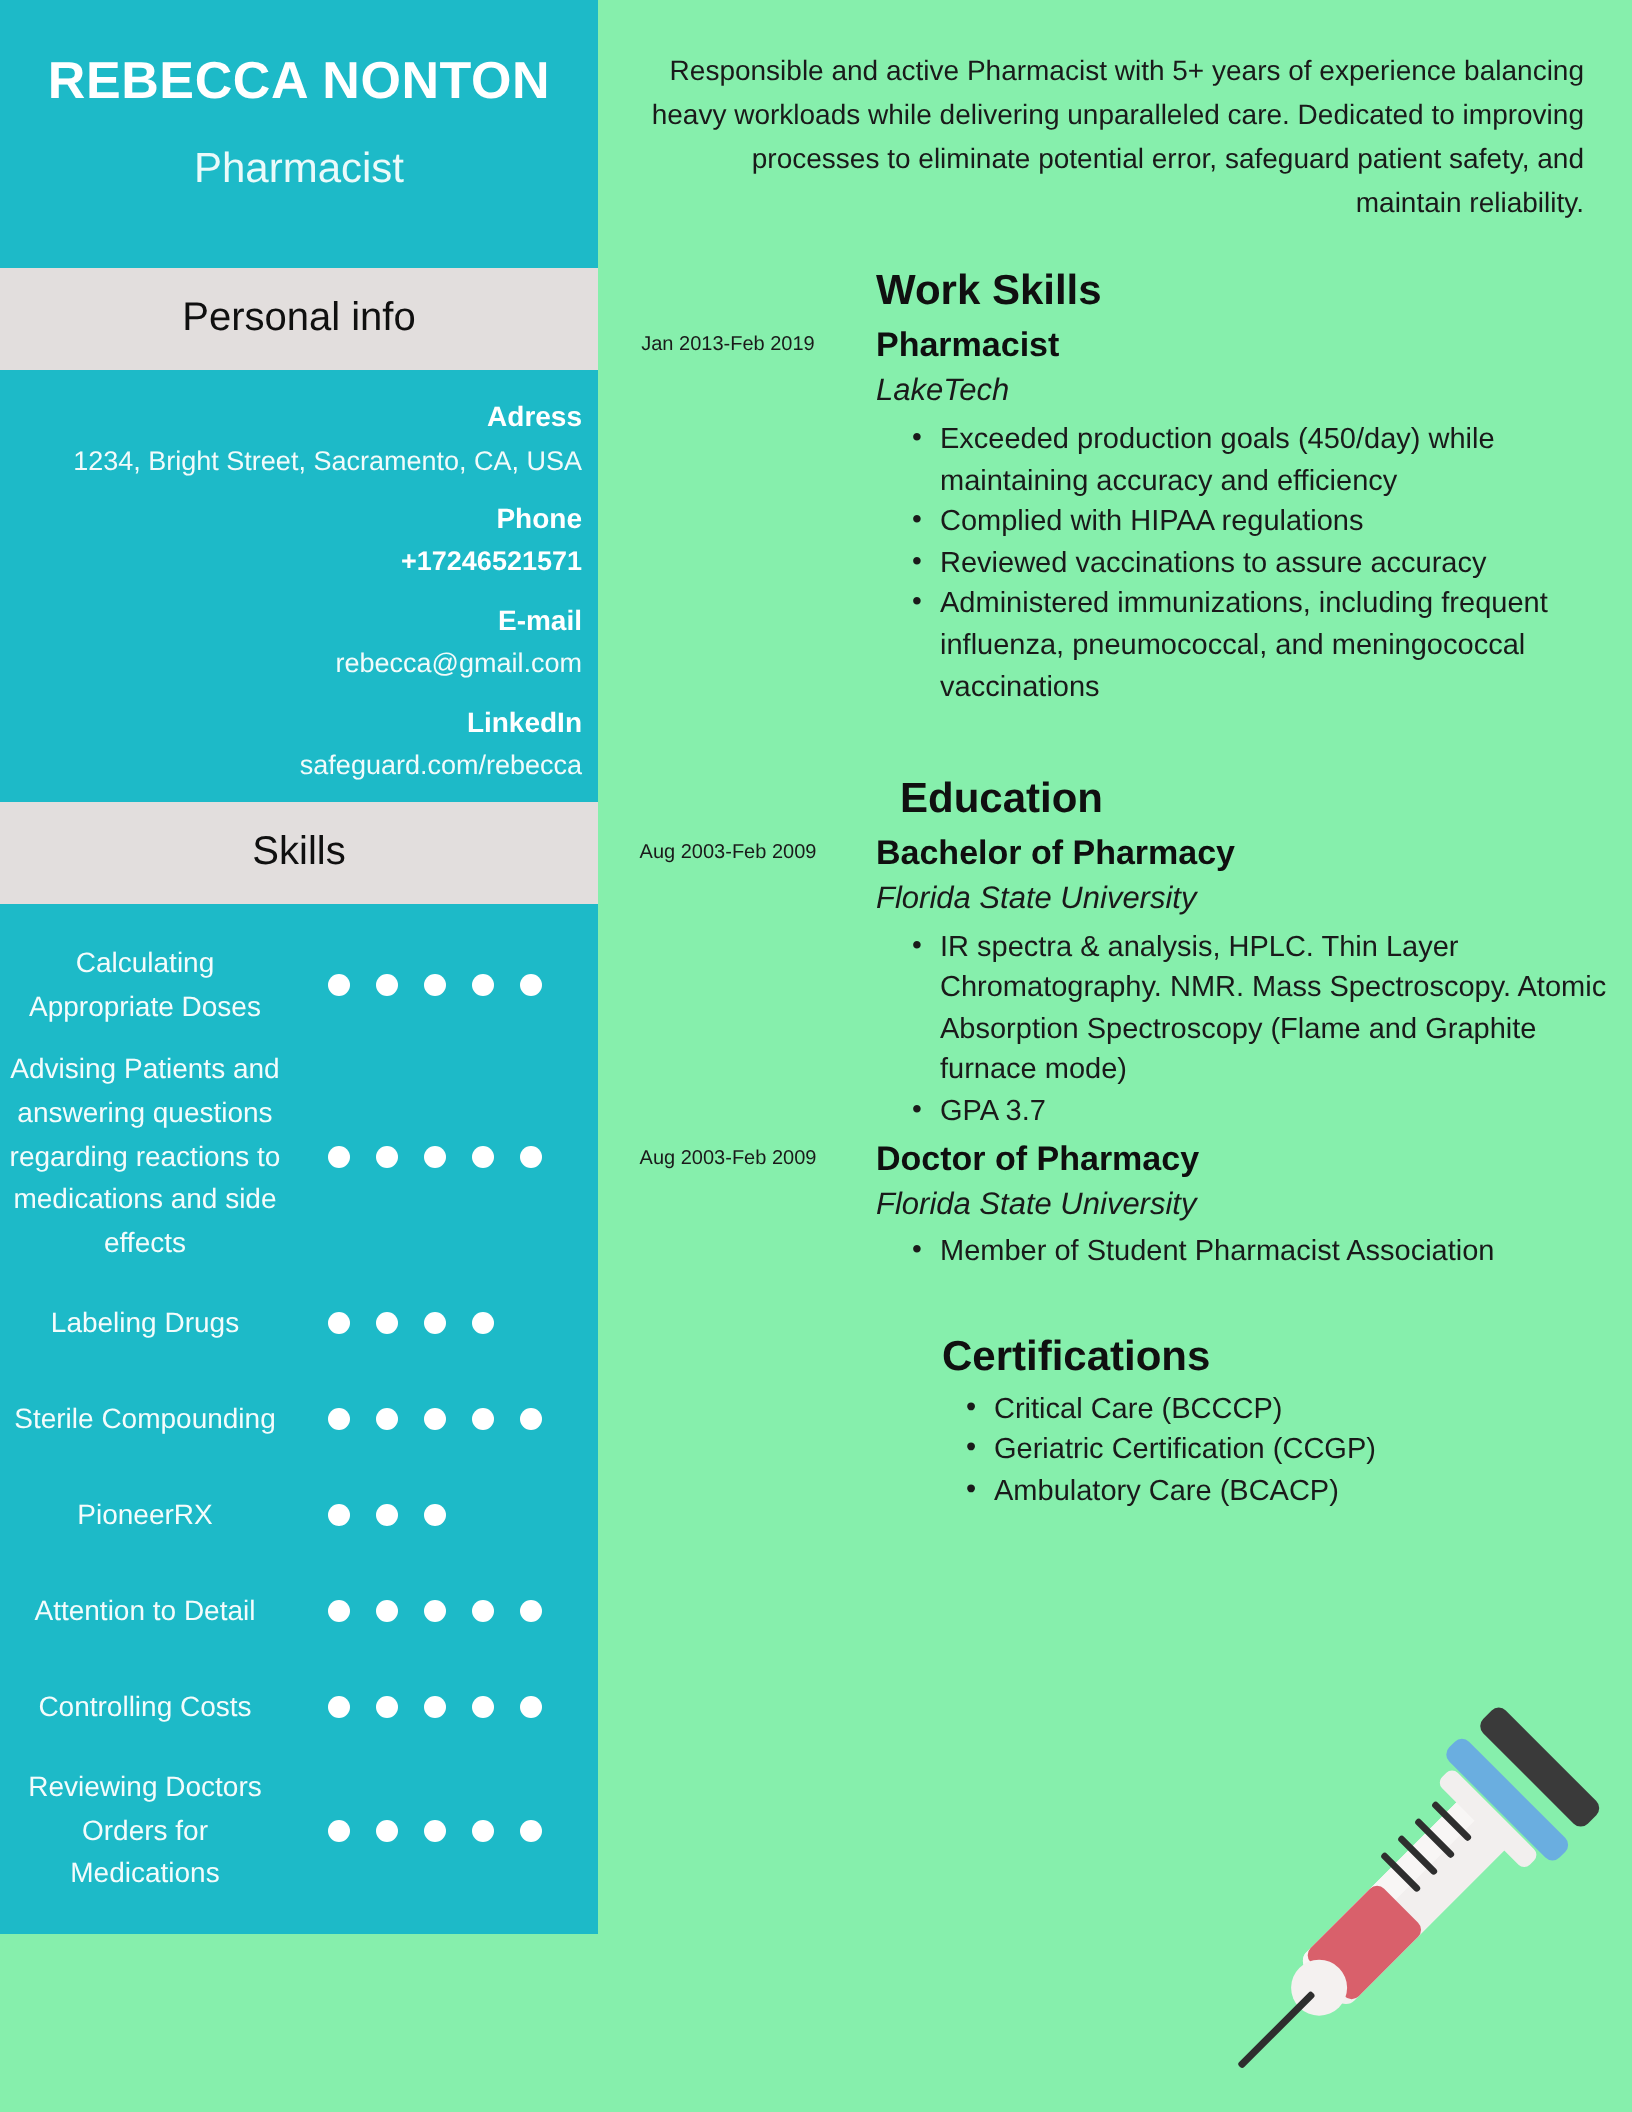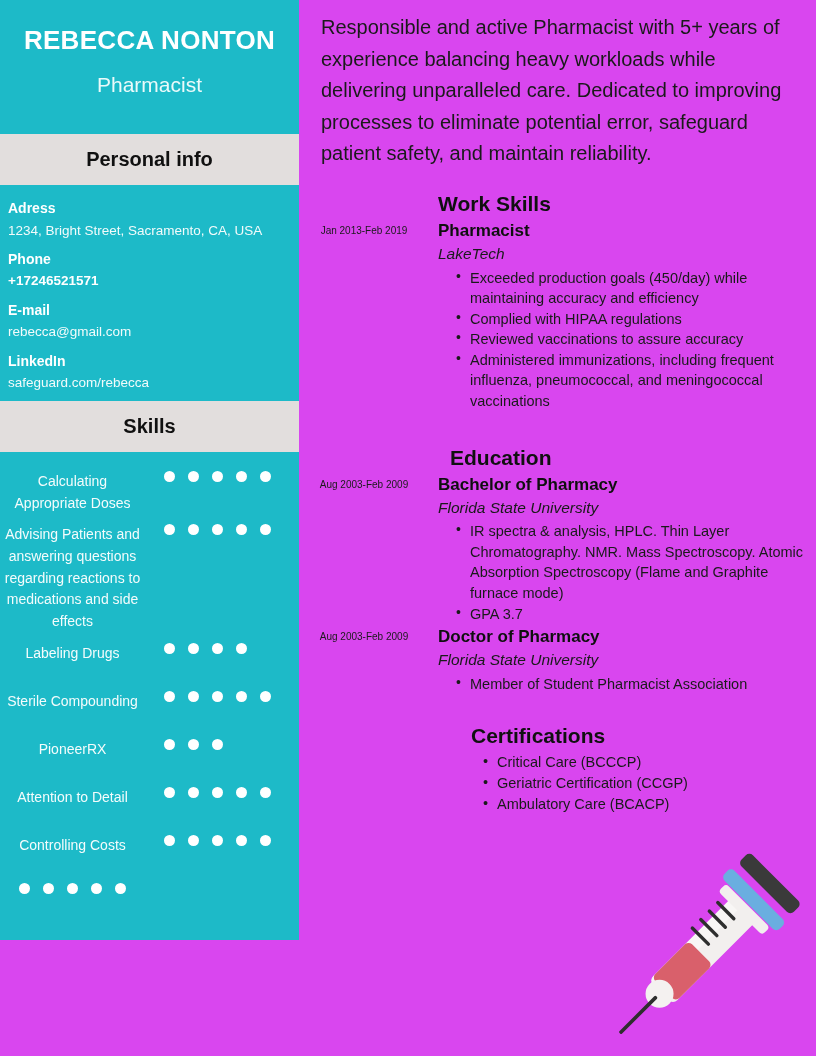--- a/index.html
+++ b/index.html
@@ -11,21 +11,21 @@
     height: 1056px;
     background: #e2dedd;
     font-family: "Liberation Sans", sans-serif;
     overflow: hidden;
     position: relative;
   }
   .page {
     position: relative;
     width: 816px;
     height: 1056px;
-    background: #d946ef;
+    background: #86efac;
   }
 
   
   .left-col {
     position: absolute;
     left: 0;
     top: 0;
     width: 299px;
     height: 1056px;
   }
@@ -61,27 +61,27 @@
   }
 
   .section-head-left {
     height: 51px;
     display: flex;
     align-items: center;
     justify-content: center;
   }
   .section-head-left span {
     font-size: 20px;
-    font-weight: bold;
+    font-weight: normal;
     color: #101010;
   }
 
   .contact-block {
     padding: 14px 8px 20px 8px;
-    text-align: left;
+    text-align: right;
     box-sizing: border-box;
     height: 216px;
   }
   .contact-label {
     color: #ffffff;
     font-size: 14px;
     font-weight: bold;
     margin-bottom: 2px;
     line-height: 1.4;
   }
@@ -95,21 +95,21 @@
     font-weight: bold;
     color: #ffffff;
   }
 
   .skills-block {
     padding: 14px 0 14px 0;
     box-sizing: border-box;
   }
   .skill-row {
     display: flex;
-    align-items: flex-start;
+    align-items: center;
     min-height: 38px;
     padding: 5px 0;
   }
   .skill-label {
     width: 145px;
     text-align: center;
     color: #f4fcfc;
     font-size: 14px;
     line-height: 1.55;
     padding: 0 2px;
@@ -134,23 +134,23 @@
   
   .right-col {
     position: absolute;
     left: 299px;
     top: 0;
     width: 517px;
     height: 1056px;
     box-sizing: border-box;
   }
   .summary {
-    padding: 12px 24px 0 22px;
-    text-align: left;
-    font-size: 20px;
+    padding: 24px 24px 0 22px;
+    text-align: right;
+    font-size: 14px;
     line-height: 1.58;
     color: #1a1a1a;
   }
 
   .section-title {
     font-size: 21px;
     font-weight: bold;
     color: #101010;
     margin: 0 0 4px 0;
     padding-left: 139px;
@@ -345,20 +345,21 @@
           <div class="skill-label">Controlling Costs</div>
           <div class="skill-dots">
             <span class="dot"></span>
             <span class="dot"></span>
             <span class="dot"></span>
             <span class="dot"></span>
             <span class="dot"></span>
           </div>
         </div>
         <div class="skill-row">
+          <div class="skill-label">Reviewing Doctors Orders for Medications</div>
           <div class="skill-dots">
             <span class="dot"></span>
             <span class="dot"></span>
             <span class="dot"></span>
             <span class="dot"></span>
             <span class="dot"></span>
           </div>
         </div>
       </div>
   </div>

